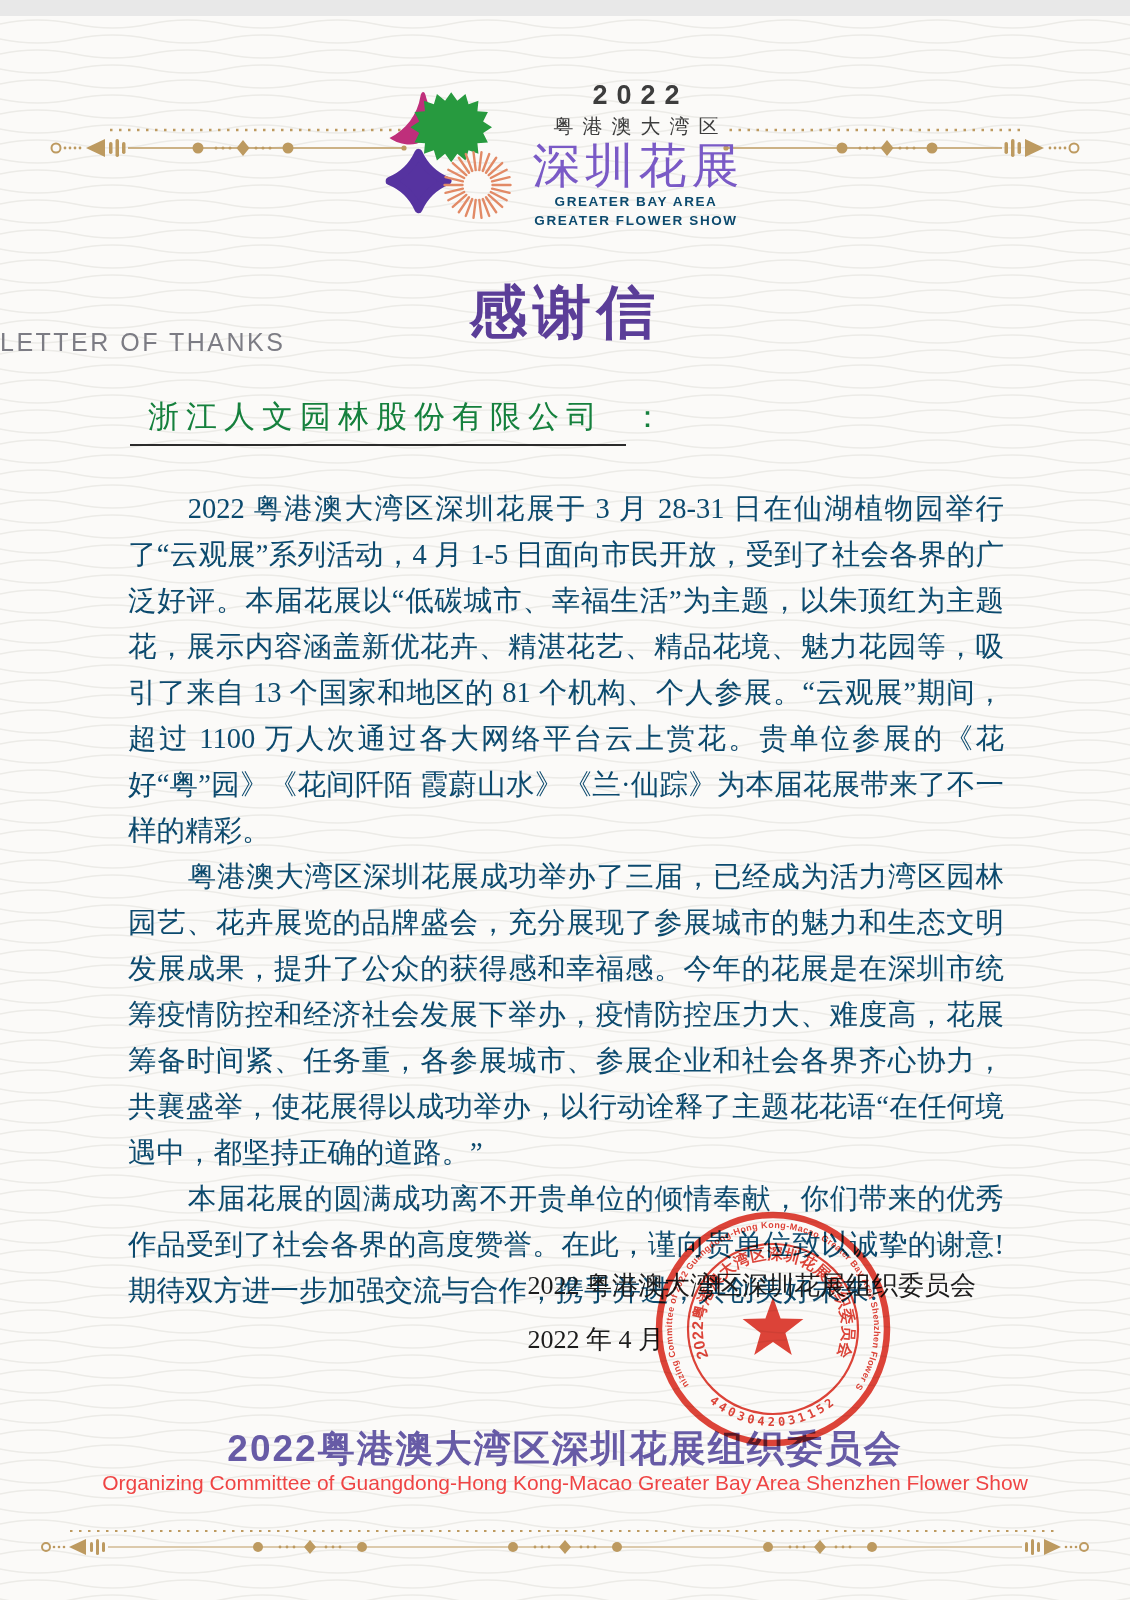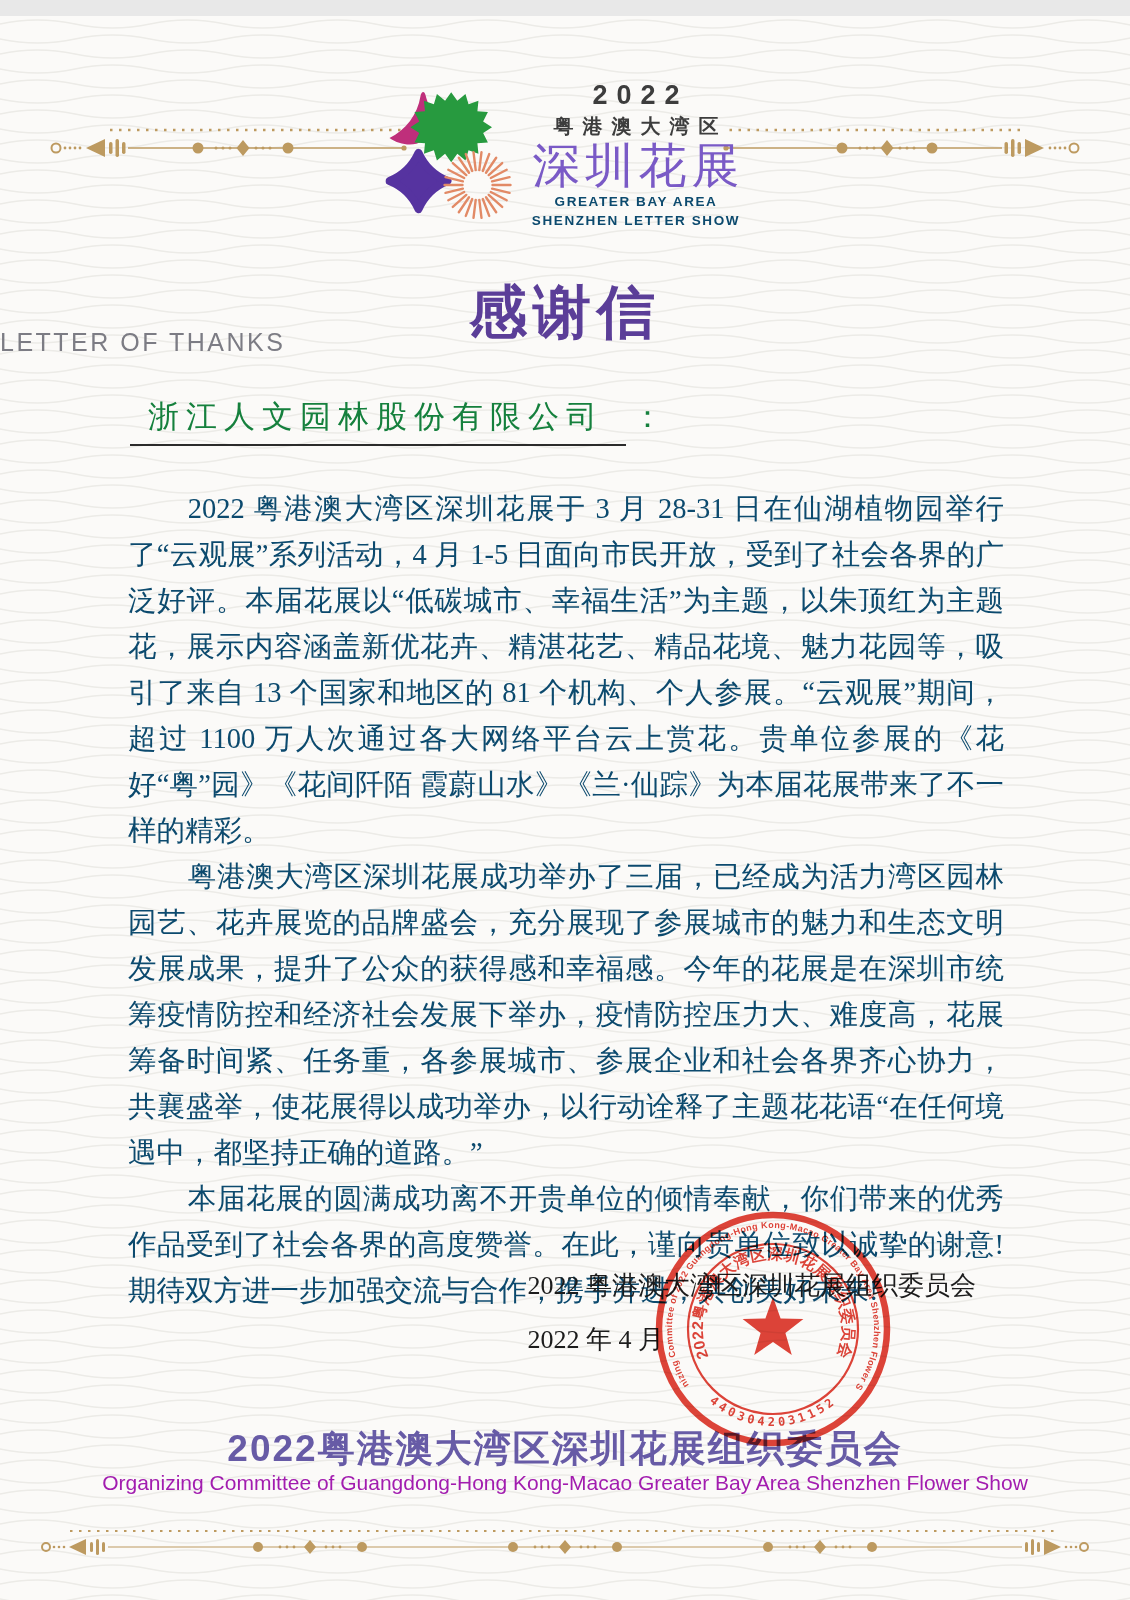--- a/index.html
+++ b/index.html
@@ -8,21 +8,21 @@
   .bg-waves{position:absolute;left:0;top:0;z-index:0;}
 
   
   .orn-left{position:absolute;left:48px;top:102px;z-index:1;}
   .orn-right{position:absolute;right:48px;top:102px;z-index:1;transform:scaleX(-1);}
 
   
   .logo{position:absolute;left:50%;top:66px;transform:translateX(-50%);display:flex;align-items:center;gap:14px;z-index:2;}
   .logo-text{display:flex;flex-direction:column;align-items:center;line-height:1;}
   .logo-year{font-size:27px;font-weight:bold;color:#3d3d3d;letter-spacing:9px;margin-left:9px;}
-  .logo-region{font-size:20px;font-weight:bold;color:#3d3d3d;letter-spacing:9px;margin-top:7px;margin-left:9px;}
+  .logo-region{font-size:20px;font-weight:normal;color:#3d3d3d;letter-spacing:9px;margin-top:7px;margin-left:9px;}
   .logo-name{font-size:48px;font-weight:normal;color:#7a5ac6;letter-spacing:5px;margin-top:6px;margin-left:5px;}
   .logo-en1,.logo-en2{font-size:13.5px;font-weight:bold;color:#0c4a6e;letter-spacing:1.6px;margin-top:5px;}
 
   
   .title-zh{position:absolute;left:0;width:100%;top:258px;text-align:center;font-size:58px;font-weight:bold;color:#5b3e98;letter-spacing:6px;z-index:2;}
   .title-en{position:absolute;left:0;width:100%;top:312px;text-align:left;font-size:25px;color:#7c7c84;letter-spacing:2.5px;z-index:2;font-family:"Liberation Sans","DejaVu Sans",sans-serif;}
 
   
   .recipient{position:absolute;left:130px;top:380px;z-index:2;font-family:"Liberation Serif","DejaVu Serif",serif;font-size:31px;color:#15803d;}
   .recipient-name{display:inline-block;border-bottom:2px solid #2b2b2b;padding:0 22px 6px 18px;letter-spacing:7px;}
@@ -40,21 +40,21 @@
 
   
   .seal{position:absolute;left:648px;top:1188px;width:250px;height:250px;z-index:3;mix-blend-mode:multiply;opacity:.92;}
   .seal text{fill:#de3428;font-weight:bold;}
   .seal .en-arc{font-size:9px;letter-spacing:.4px;font-family:"Liberation Sans","DejaVu Sans",sans-serif;}
   .seal .zh-arc{font-size:15.5px;letter-spacing:.5px;}
   .seal .num-arc{font-size:12px;letter-spacing:3.5px;font-family:"DejaVu Sans Mono","Liberation Mono",monospace;}
 
   
   .footer-zh{position:absolute;left:0;width:100%;top:1408px;text-align:center;font-size:37px;font-weight:bold;color:#675ba6;letter-spacing:2px;z-index:2;}
-  .footer-en{position:absolute;left:0;width:100%;top:1455px;text-align:center;font-size:21px;color:#a21caf;z-index:2;}
+  .footer-en{position:absolute;left:0;width:100%;top:1455px;text-align:center;font-size:21px;color:#ef4444;z-index:2;}
   .orn-bottom{position:absolute;left:40px;top:1505px;z-index:1;}
 </style>
 </head>
 <body>
 
 <div class="page">
 
   <svg class="bg-waves" width="1130" height="1600">
     <defs>
       <pattern id="waves" width="150" height="30" patternUnits="userSpaceOnUse">
@@ -152,21 +152,21 @@
           <line x1="103.2" y1="84.1" x2="116.7" y2="72.1"></line>
           <line x1="105.3" y1="87.0" x2="121.2" y2="78.7"></line>
           <line x1="106.6" y1="90.4" x2="124.0" y2="86.1"></line>
         </g>
     </svg>
     <div class="logo-text">
       <div class="logo-year">2022</div>
       <div class="logo-region">粤港澳大湾区</div>
       <div class="logo-name">深圳花展</div>
       <div class="logo-en1">GREATER BAY AREA</div>
-      <div class="logo-en2">SHENZHEN LETTER SHOW</div>
+      <div class="logo-en2">GREATER FLOWER SHOW</div>
     </div>
   </div>
 
   <div class="title-zh">感谢信</div>
   <div class="title-en">LETTER OF THANKS</div>
 
   <div class="recipient">
     <span class="recipient-name">浙江人文园林股份有限公司</span><span class="recipient-colon">：</span>
   </div>
 

